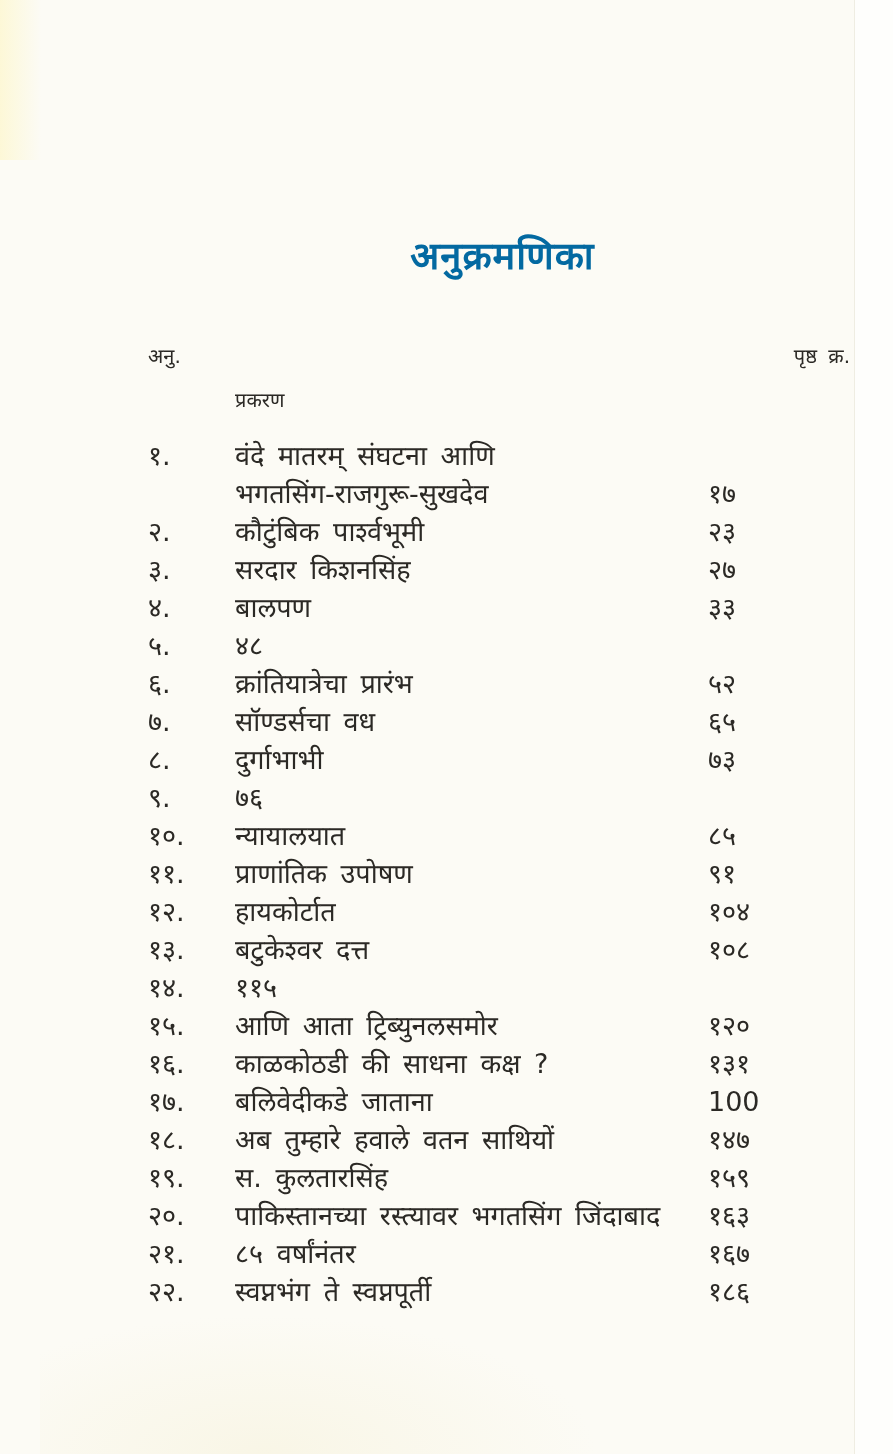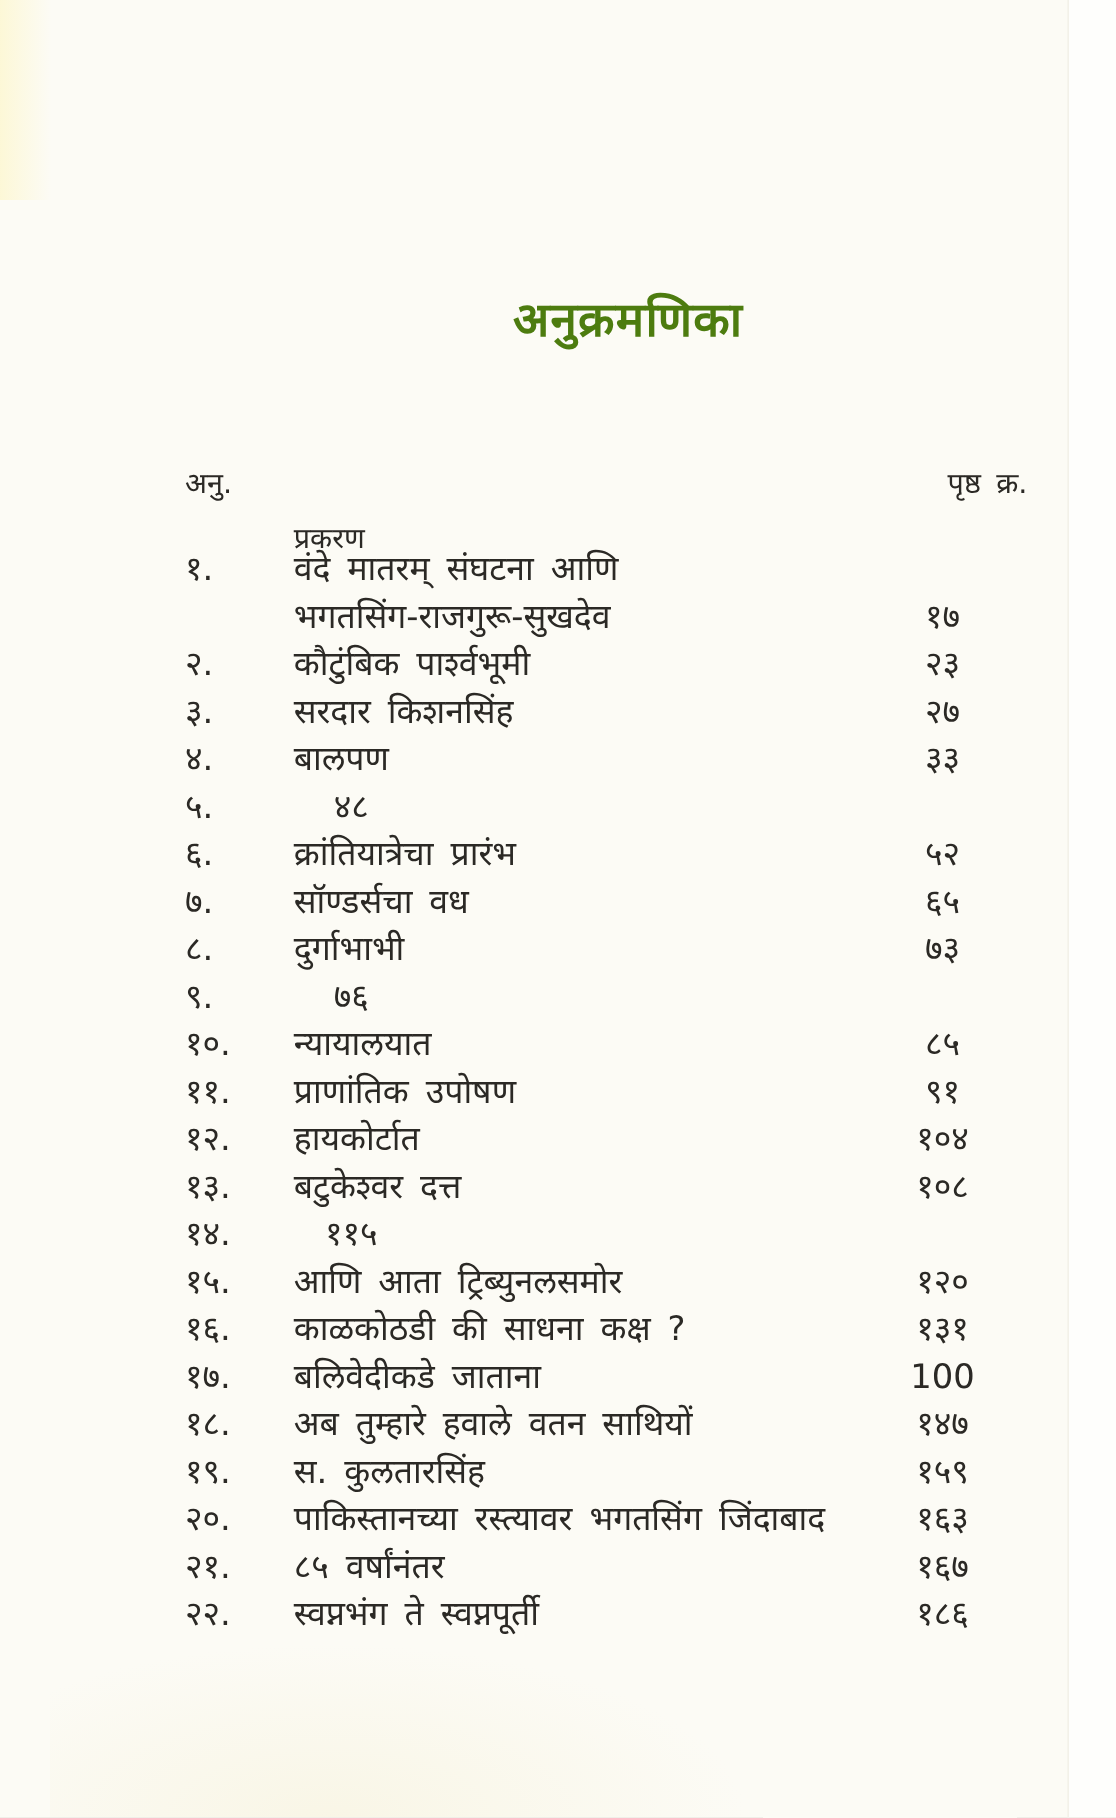--- a/index.html
+++ b/index.html
@@ -44,52 +44,52 @@
   .title {
     position: absolute;
     top: 228px;
     left: 160px;
     width: 685px;
     margin: 0;
     text-align: center;
     font-size: 38px;
     font-weight: bold;
     letter-spacing: 1px;
-    color: #4d7c0f;
+    color: #0369a1;
   }
   .toc-header {
     position: absolute;
-    top: 368px;
+    top: 337px;
     left: 148px;
     width: 702px;
     display: flex;
     align-items: flex-start;
-    font-size: 23px;
+    font-size: 20px;
     line-height: 38px;
     word-spacing: 5px;
   }
   .toc-header .col-no    { width: 87px; }
   .toc-header .col-title { flex: 1; margin-top: 44px; }
-  .toc-header .col-page  { width: 120px; text-align: center; }
+  .toc-header .col-page  { width: 120px; text-align: right; }
   .toc-body {
     position: absolute;
     top: 437px;
     left: 148px;
     width: 652px;
   }
   .toc-row {
     display: flex;
     align-items: flex-start;
     font-size: 27px;
     line-height: 38px;
     word-spacing: 5px;
   }
   .toc-row .col-no    { width: 87px; }
   .toc-row .col-title { flex: 1; white-space: nowrap; }
-  .toc-row .col-page  { width: 92px; text-align: center; }
+  .toc-row .col-page  { width: 92px; text-align: left; }
 </style>
 </head>
 <body>
 
 <div class="page">
   <div class="edge-left-smudge"></div>
   <div class="edge-right-strip"></div>
   <div class="corner-blotch"></div>
 
   <h1 class="title">अनुक्रमणिका</h1>

